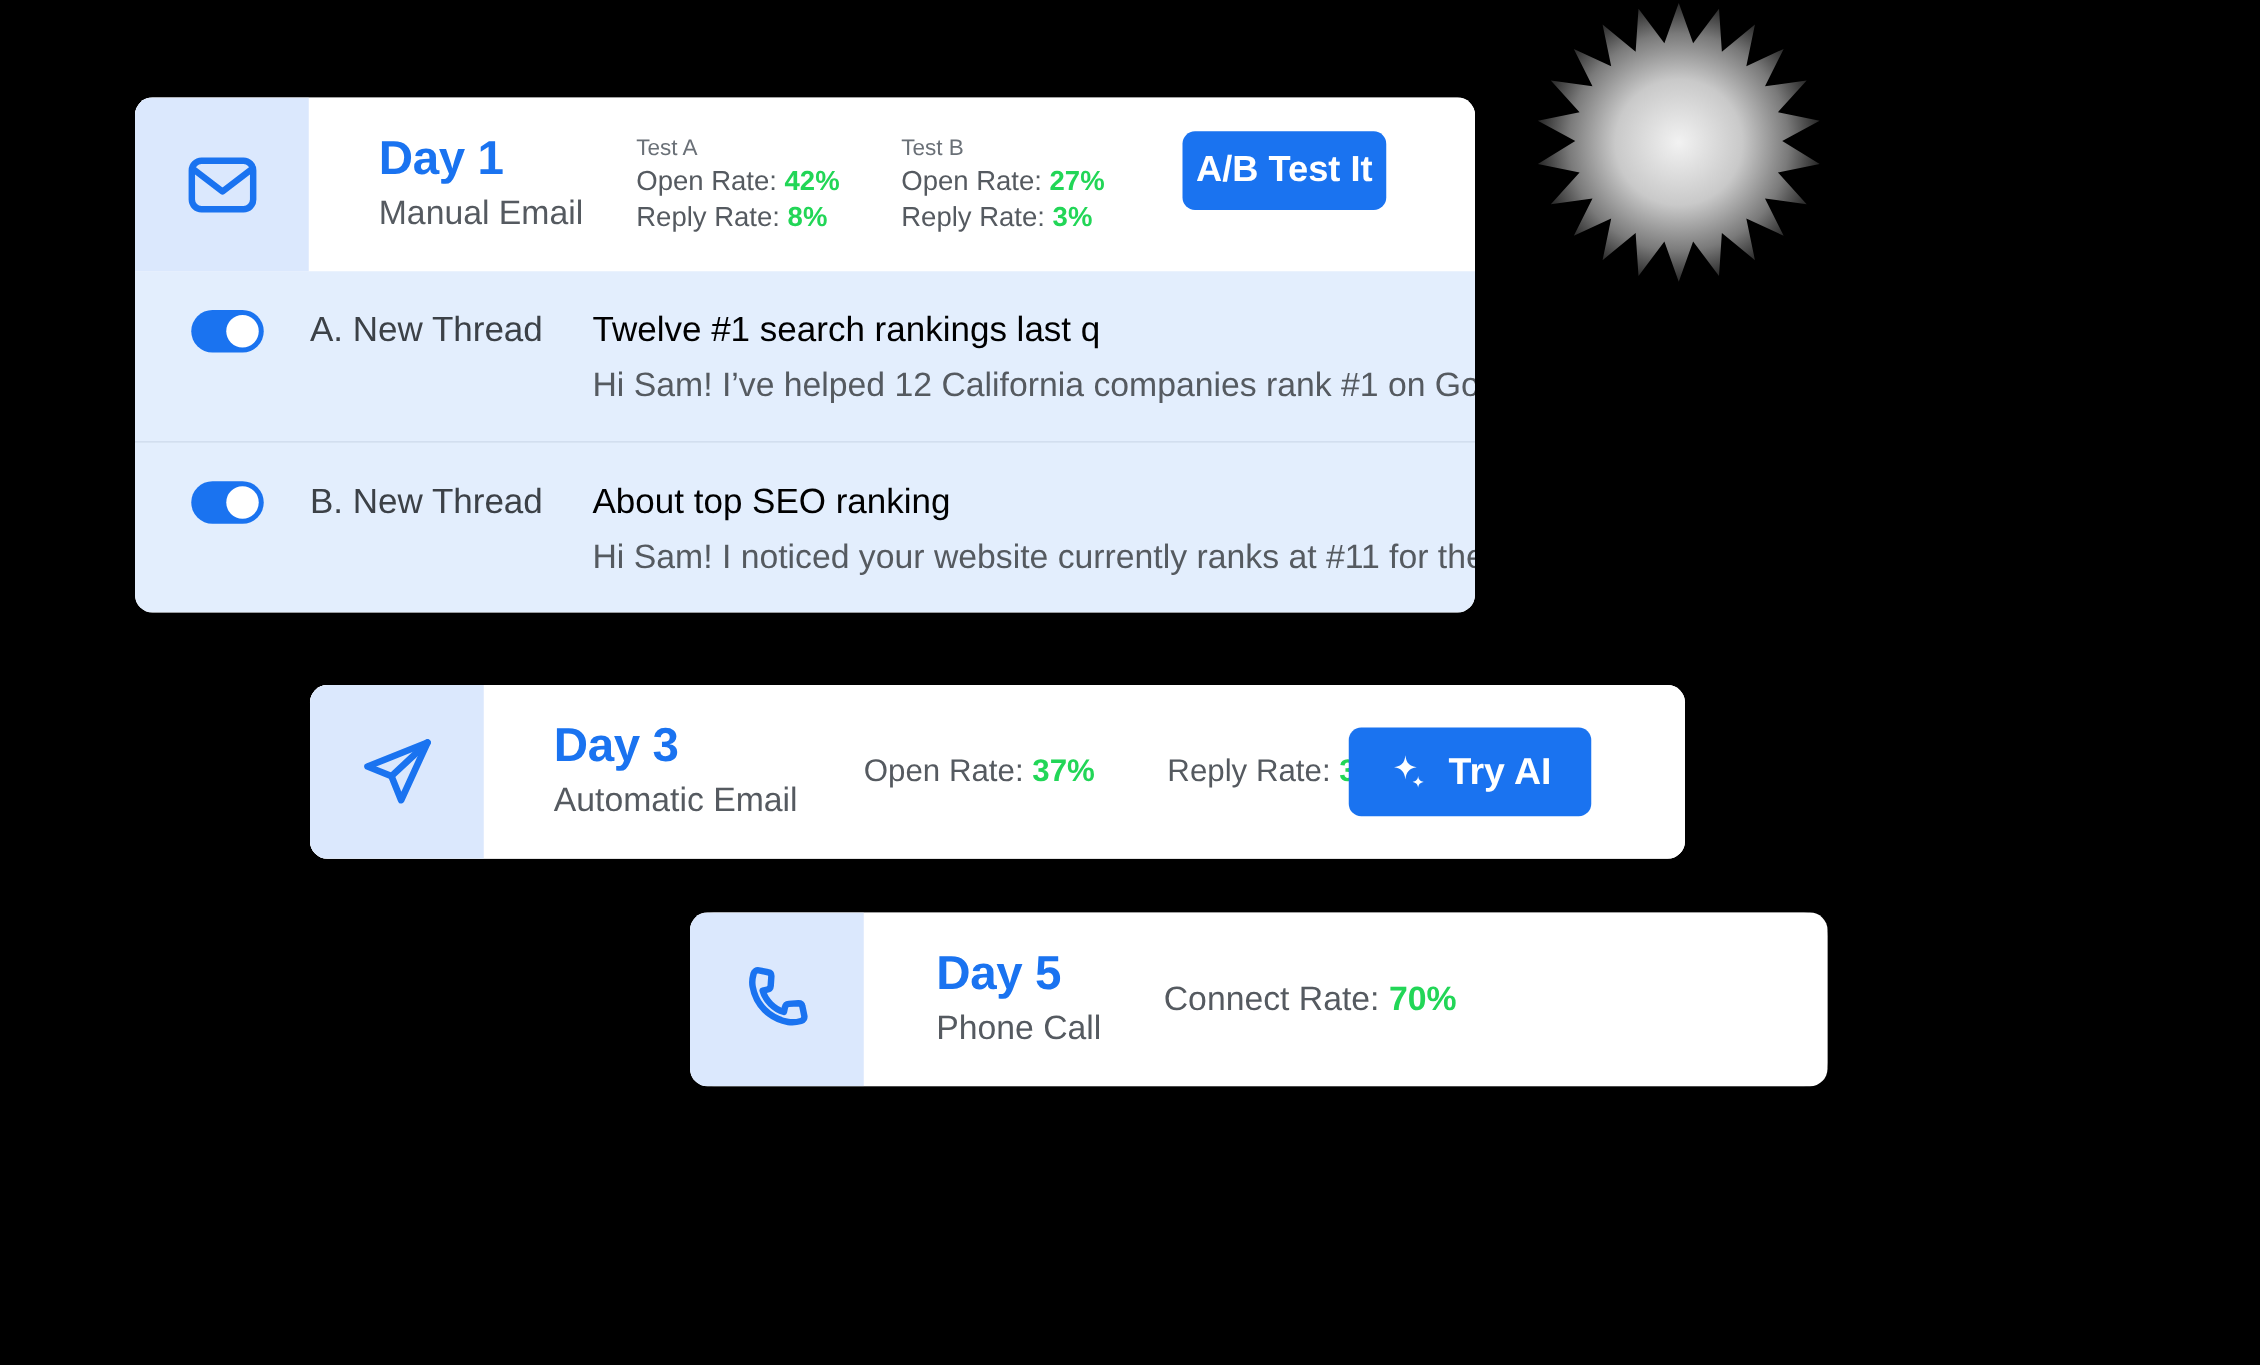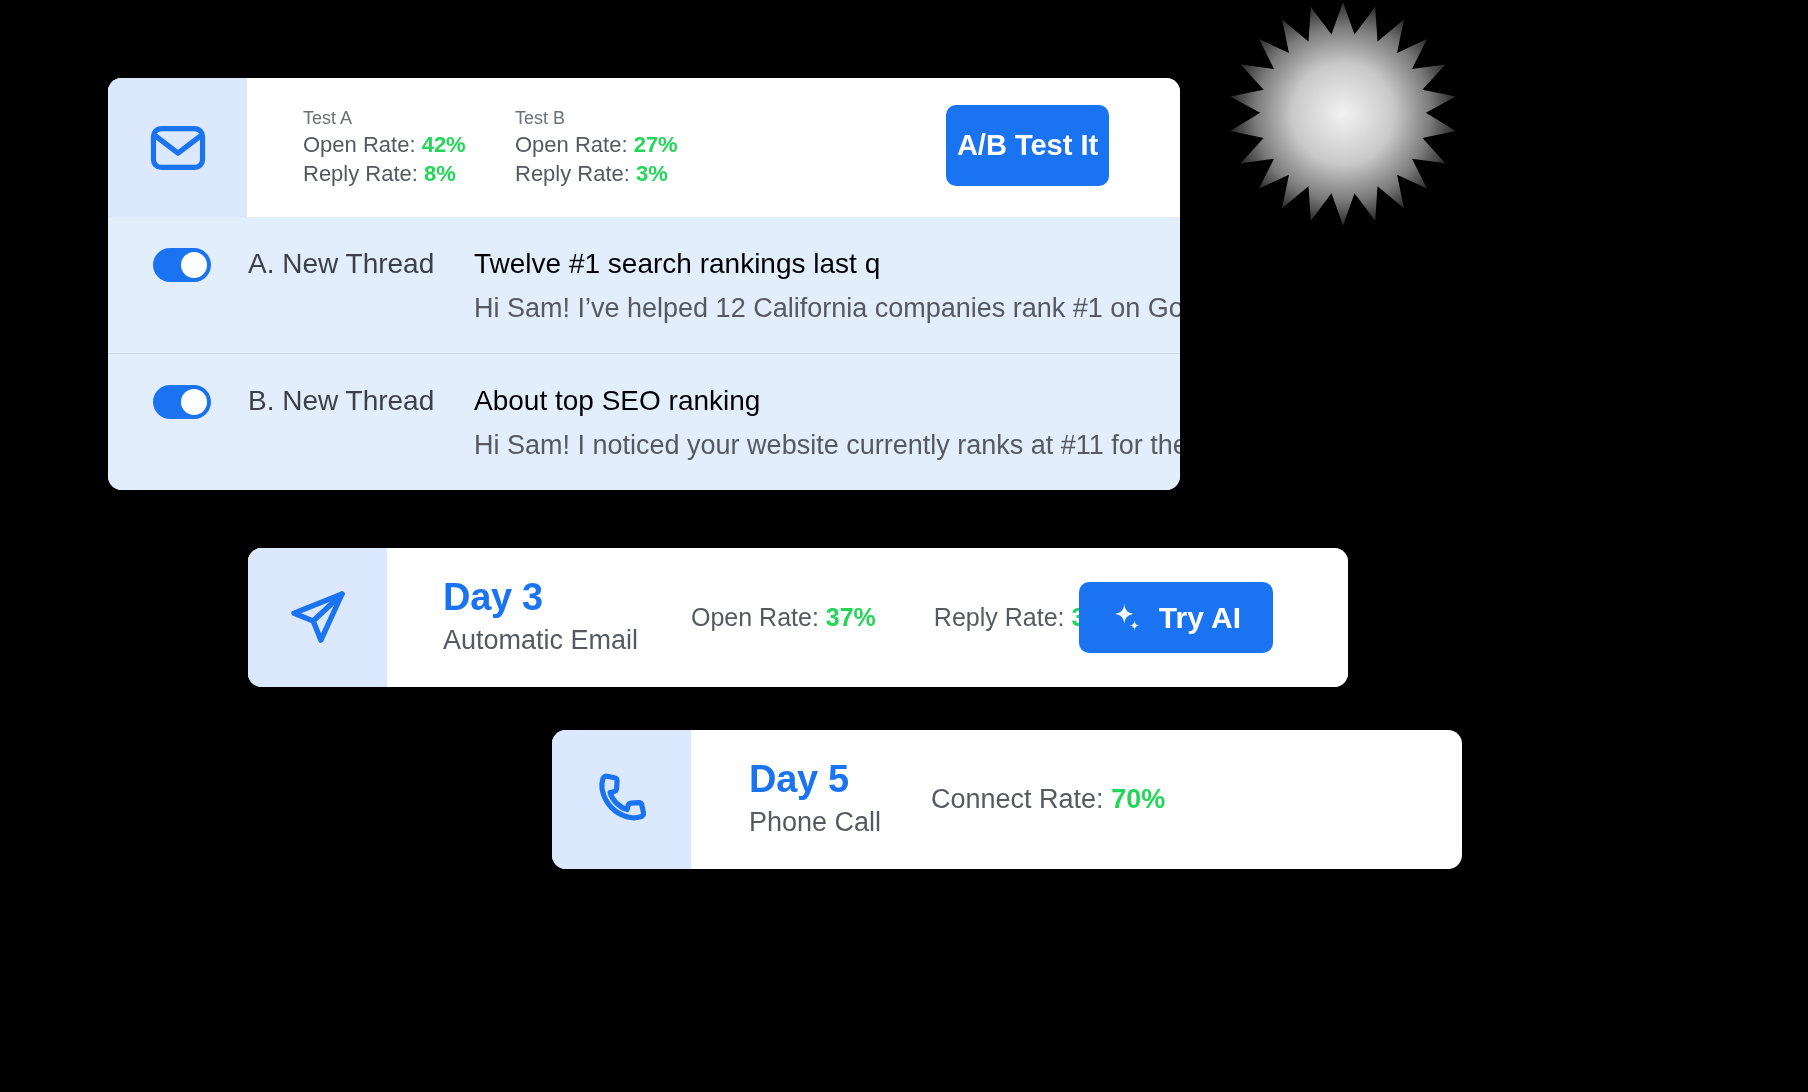--- a/index.html
+++ b/index.html
@@ -175,21 +175,21 @@
   #card-day1 .day-block { width: 206px; }
   #card-day1 .day-title { font-size: 38px; }
   #card-day1 .day-sub { font-size: 27px; margin-top: 6px; }
   #card-day1 .stat-group.a { width: 212px; }
   #card-day1 .stat-group.b { width: 206px; }
   #card-day1 .btn-ab {
     position: absolute;
     right: 71px;
     top: 27px;
     width: 163px;
-    height: 81px;
+    height: 63px;
     font-size: 29px;
     text-align: right;
   }
   #card-day1 .thread-row { padding: 30px 0 28px 45px; }
   #card-day1 .toggle { margin-top: 1px; }
   #card-day1 .thread-label { width: 226px; margin-left: 37px; }
 
   
   #card-day3 {
     left: 248px;
@@ -275,20 +275,24 @@
 
     <div class="card-head">
       <div class="icon-panel">
         <svg width="62" height="62" viewBox="0 0 24 24" fill="none" stroke="#1a73f0" stroke-width="2" stroke-linecap="round" stroke-linejoin="round">
           <rect x="2.5" y="4.5" width="19" height="15" rx="3"></rect>
           <path d="M3.5 7.5 L12 14 L20.5 7.5"></path>
         </svg>
       </div>
 
       <div class="head-body">
+        <div class="day-block">
+          <div class="day-title">Day 1</div>
+          <div class="day-sub">Manual Email</div>
+        </div>
 
         <div class="stat-group a">
           <div class="stat-head">Test A</div>
           <div class="stat-line">
             <span>Open Rate:</span>
             <span class="stat-val">42%</span>
           </div>
           <div class="stat-line">
             <span>Reply Rate:</span>
             <span class="stat-val">8%</span>

